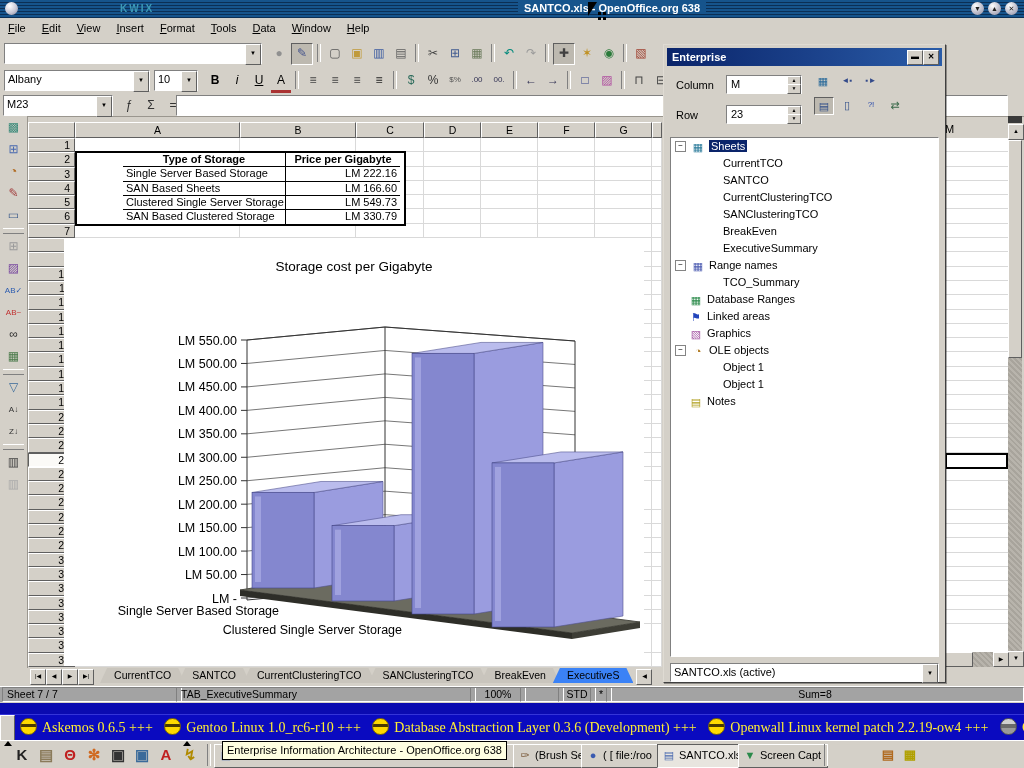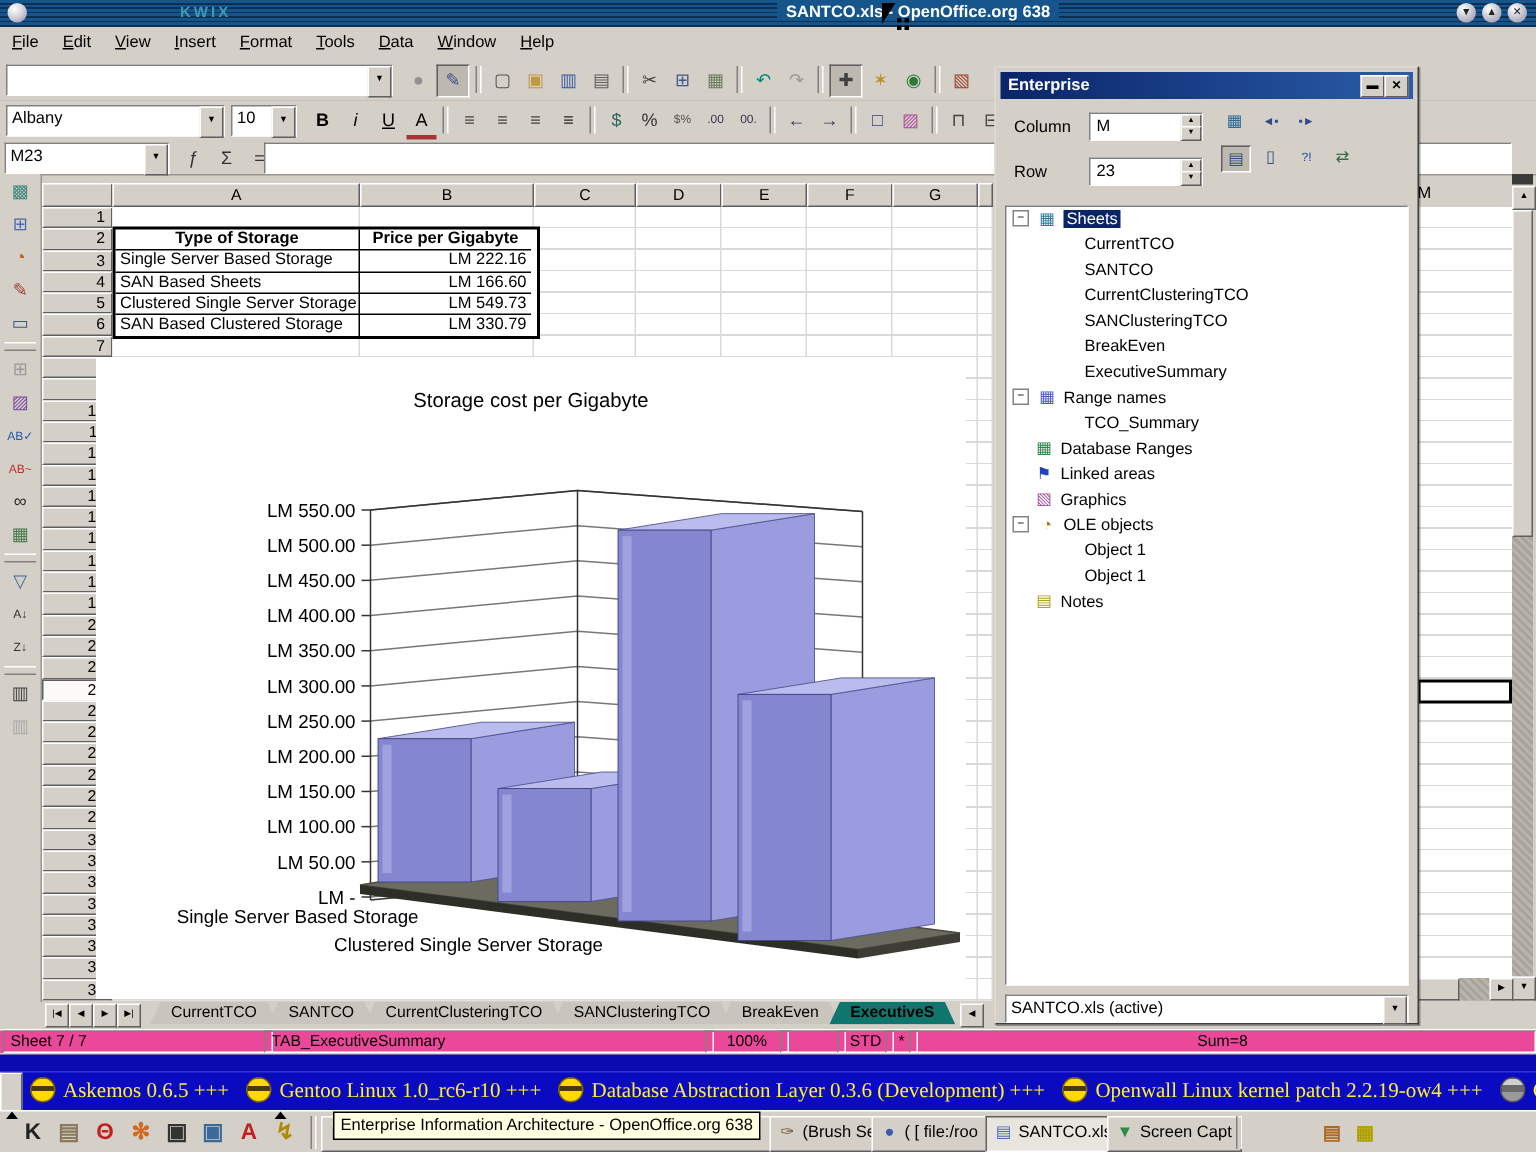--- a/index.html
+++ b/index.html
@@ -66,21 +66,21 @@
     font-size:8px;line-height:8px;text-align:center;vertical-align:middle;margin:0 4px 2px 4px;}
   .tree-ico{display:inline-block;width:16px;text-align:center;font-size:11px;vertical-align:middle;margin-right:3px;}
   .tree-sel{background:#0a246a;color:#fff;padding:0 2px;}
   #nav-combo{position:absolute;left:6px;top:618px;width:267px;height:17px;}
   
   .tabbtn{display:inline-block;width:14px;height:14px;background:#d4d0c8;border:1px solid;
     border-color:#fff #5f5f5f #5f5f5f #fff;font-size:6px;text-align:center;line-height:13px;vertical-align:top;margin-top:1px;}
   .sheettab{display:inline-block;height:15px;line-height:15px;padding:0 14px;margin-left:-7px;
     background:#c9c5bd;clip-path:polygon(0 100%,7px 0,calc(100% - 7px) 0,100% 100%);
     font-size:10.5px;position:relative;}
-  .sheettab.active{background:#0f766e;z-index:3;font-weight:bold;}
+  .sheettab.active{background:#3b82f6;z-index:3;font-weight:normal;}
   .statf{position:absolute;top:0;height:13px;border:1px solid;border-color:#808080 #fff #fff #808080;
     font-size:10.5px;line-height:13px;padding:0 4px;white-space:nowrap;overflow:hidden;}
   
   .sbtn{position:absolute;width:14px;height:14px;background:#d4d0c8;border:1px solid;
     border-color:#fff #5f5f5f #5f5f5f #fff;font-size:6px;text-align:center;line-height:13px;}
   .sthumb{position:absolute;background:#d4d0c8;border:1px solid;border-color:#fff #5f5f5f #5f5f5f #fff;}
   .strack{position:absolute;background:#aeaaa2;background-image:repeating-linear-gradient(45deg,#b8b4ac 0 2px,#a8a49c 2px 4px);}
   
   #desktop-strip{left:0;top:703px;width:1024px;height:11px;background:#0a0ab0;}
   #ticker{left:0;top:714px;width:1024px;height:26px;background:#0a0ac0;border-top:1px solid #3434d8;white-space:nowrap;overflow:hidden;}
@@ -254,21 +254,21 @@
   <div class="sbtn" style="left:0;top:0;">▲</div>
   <div class="sthumb" style="left:0;top:16px;width:12px;height:216px;"></div>
   <div class="sbtn" style="left:0;top:527px;">▼</div>
 </div>
 
 <div class="abs strack" style="left:945px;top:652px;width:63px;height:15px;">
   <div class="sthumb" style="left:0;top:0;width:26px;height:13px;"></div>
   <div class="sbtn" style="left:48px;top:0;height:13px;line-height:12px;">▶</div>
 </div>
 
-<div class="abs" id="dtable" style="left:75px;top:151px;width:281px;">
+<div class="abs" id="dtable" style="left:75px;top:151px;width:281px;padding-left:46px;">
     <div class="row">
       <div class="cell hdr" style="width: 163px;">Type of Storage</div>
       <div class="cell hdr" style="width: 114px;">Price per Gigabyte</div>
     </div>
     <div class="row">
       <div class="cell" style="width: 163px;">Single Server Based Storage</div>
       <div class="cell num" style="width: 114px;">LM 222.16</div>
     </div>
     <div class="row">
       <div class="cell" style="width: 163px;">SAN Based Sheets</div>
@@ -404,21 +404,21 @@
     <span class="dd">▼</span>
   </div>
 </div>
 
 <div class="abs" style="left:0;top:668px;width:1024px;height:17px;background:#d4d0c8;">
   <span class="tabbtn" style="margin-left:30px;">|◀</span><span class="tabbtn">◀</span><span class="tabbtn">▶</span><span class="tabbtn">▶|</span>
   <span id="tabs-holder" style="margin-left:10px;"><span class="sheettab">CurrentTCO</span><span class="sheettab">SANTCO</span><span class="sheettab">CurrentClusteringTCO</span><span class="sheettab">SANClusteringTCO</span><span class="sheettab">BreakEven</span><span class="sheettab active">ExecutiveS</span></span>
   <span class="tabbtn">◀</span>
 </div>
 
-<div class="abs" style="left:0;top:686px;width:1024px;height:15px;background:#ec4899;border-top:1px solid #fff;">
+<div class="abs" style="left:0;top:686px;width:1024px;height:15px;background:#a3a3a3;border-top:1px solid #fff;">
   <div class="statf" style="left:2px;width:170px;">Sheet 7 / 7</div>
   <div class="statf" style="left:176px;width:290px;">TAB_ExecutiveSummary</div>
   <div class="statf" style="left:470px;width:46px;text-align:center;">100%</div>
   <div class="statf" style="left:520px;width:34px;"></div>
   <div class="statf" style="left:558px;width:28px;text-align:center;">STD</div>
   <div class="statf" style="left:590px;width:12px;text-align:center;">*</div>
   <div class="statf" style="left:606px;width:408px;text-align:center;">Sum=8</div>
 </div>
 
 <div id="desktop-strip" class="abs"></div>

